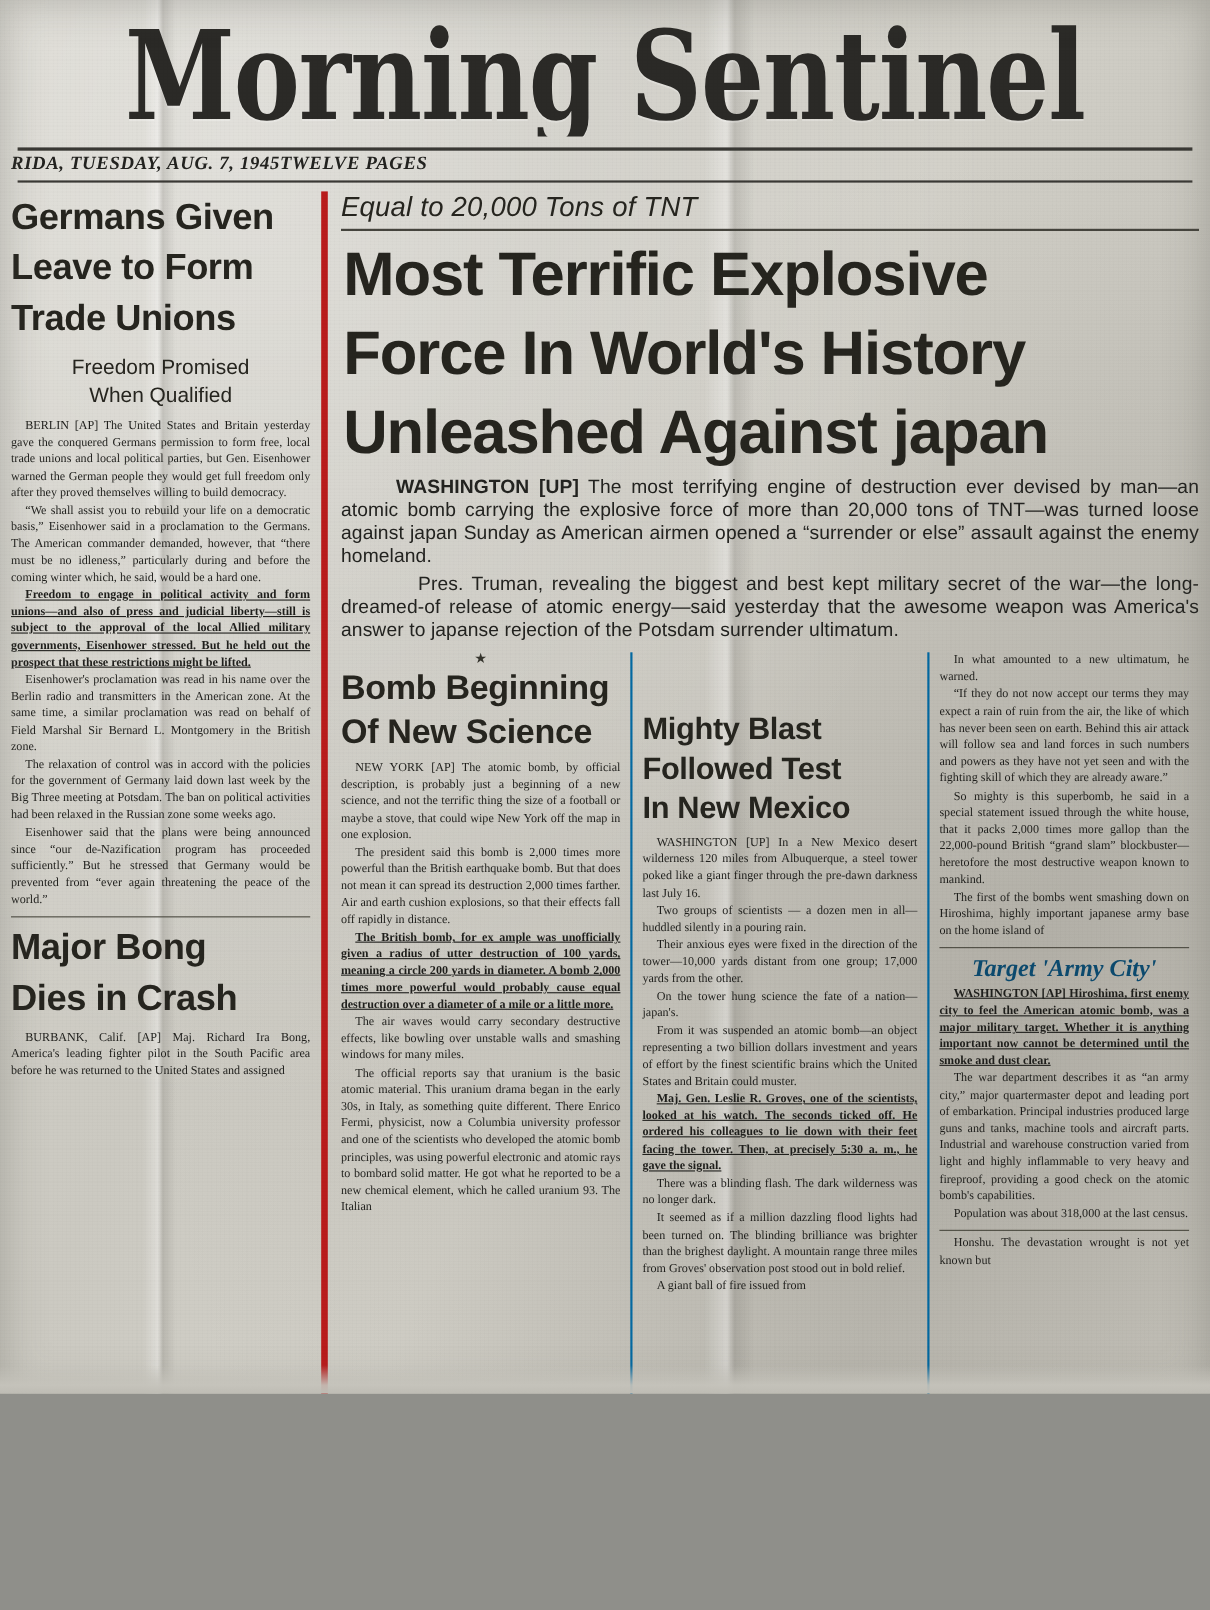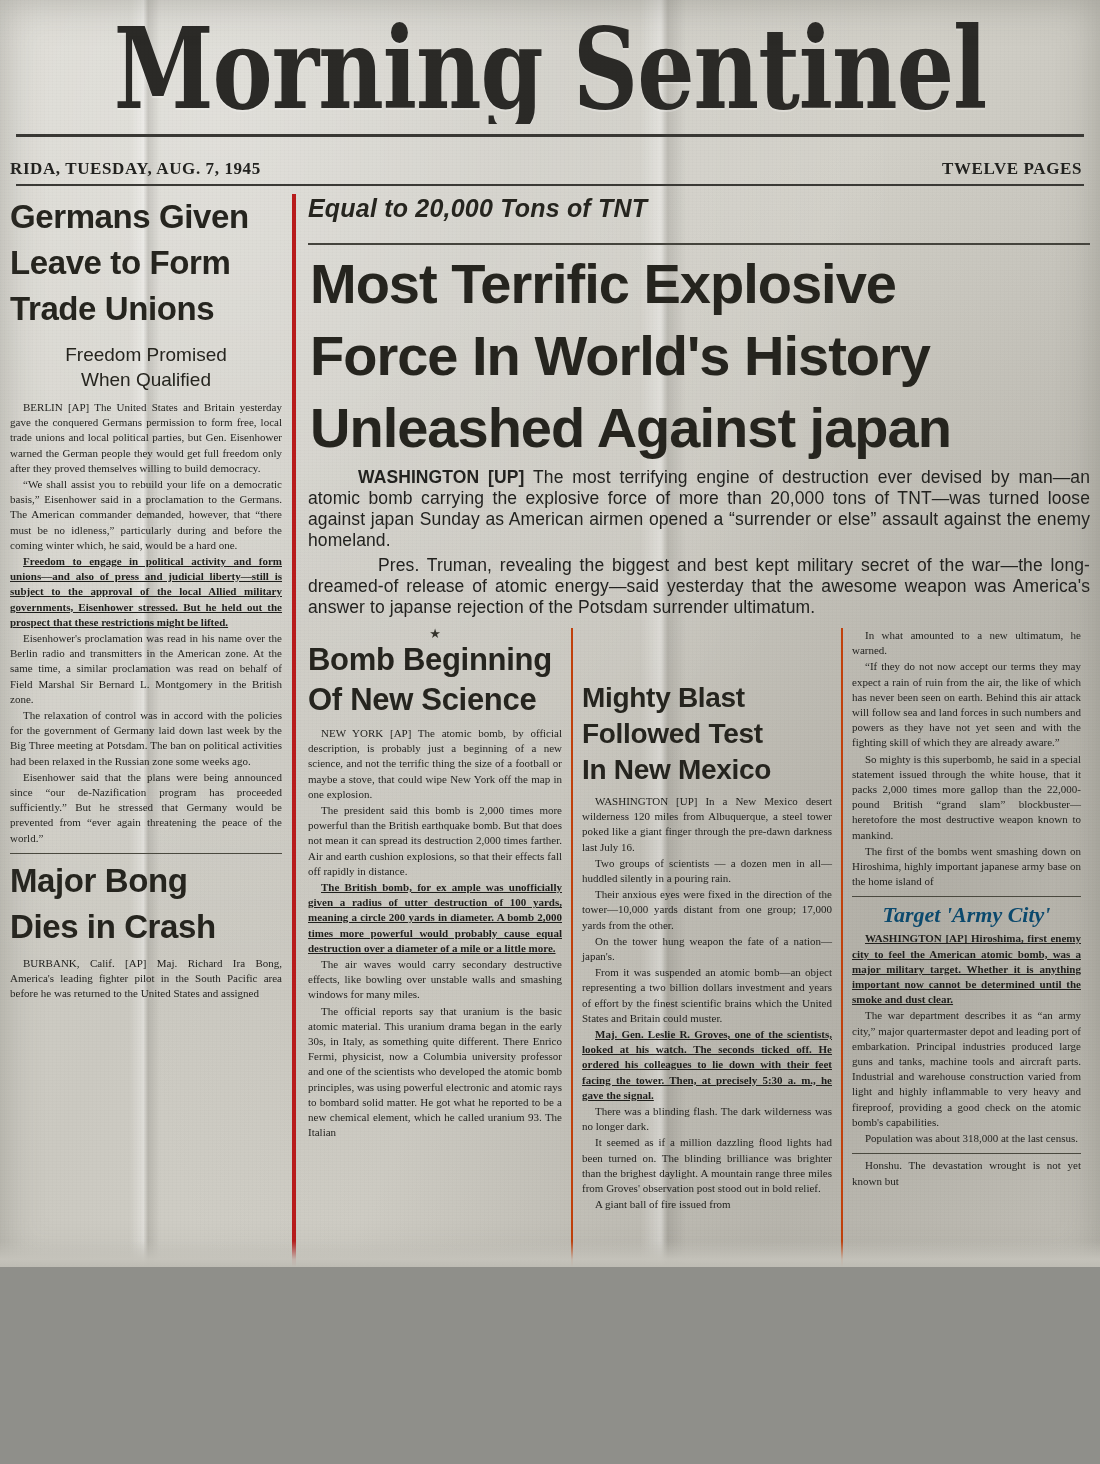--- a/index.html
+++ b/index.html
@@ -66,63 +66,64 @@
     transform-origin: center top;
     text-shadow: 0 1px 0 rgba(255,255,255,.25);
     font-style: normal;
   }
   .rule-thick {
     border-top: 3px solid #3a3935;
     margin: 10px 6px 0 6px;
   }
   .dateline-row {
     display: flex;
-    justify-content: space-between;
+    justify-content: flex-start;
     align-items: baseline;
     font-family: "Liberation Serif", serif;
     font-weight: bold;
     font-size: 17px;
     letter-spacing: .6px;
-    padding: 22px 8px 5px 0;
+    padding: 2px 8px 5px 0;
     color: #232320;
+    font-style: italic;
   }
   .rule-under-date {
     border-top: 2px solid #3a3935;
     margin: 0 6px 4px 6px;
   }
 
   
   .cols {
     display: flex;
     align-items: stretch;
     height: 1270px;
     padding-top: 4px;
   }
   .col-left {
     width: 272px;
     flex: 0 0 272px;
     padding-right: 10px;
-    border-right: 4px solid #b91c1c;
+    border-right: 6px solid #b91c1c;
   }
   .col-right {
     flex: 1;
     padding-left: 12px;
     display: flex;
     flex-direction: column;
   }
 
   
   .kicker {
     font-family: "Liberation Sans", sans-serif;
     font-style: italic;
-    font-weight: bold;
+    font-weight: normal;
     font-size: 25px;
     letter-spacing: .2px;
     color: #26251f;
-    padding-bottom: 20px;
+    padding-bottom: 5px;
   }
   .kicker-rule {
     border-top: 2px solid #45443d;
     margin-bottom: 6px;
   }
   .bighead {
     font-family: "Liberation Sans", sans-serif;
     font-weight: bold;
     font-size: 56px;
     line-height: 58px;
@@ -200,21 +201,21 @@
 
   .lower-cols {
     display: flex;
     flex: 1;
     margin-top: 6px;
   }
   .lc {
     padding: 0 9px;
   }
   .lc:first-child { padding-left: 0; }
-  .divider { border-left: 2px solid #c2410c; }
+  .divider { border-left: 2px solid #0369a1; }
 
   .c1 { width: 254px; flex: 0 0 254px; }
   .c2 { width: 250px; flex: 0 0 250px; }
   .c3 { flex: 1; }
 
   .fade-bottom {
     position: absolute;
     left: 0; right: 0; bottom: 0;
     height: 26px;
     background: linear-gradient(to bottom, rgba(205,203,195,0) 0%, rgba(198,196,188,.9) 70%, rgba(190,188,180,1) 100%);
@@ -308,21 +309,21 @@
           </div>
 
           <div class="lc c2 divider">
             <div class="subhead-3" style="margin-top:52px">Mighty Blast</div>
             <div class="subhead-3">Followed Test</div>
             <div class="subhead-3">In New Mexico</div>
             <div class="body" style="margin-top:6px">
               <p>WASHINGTON [UP] In a New Mexico desert wilderness 120 miles from Albuquerque, a steel tower poked like a giant finger through the pre-dawn darkness last July 16.</p>
               <p>Two groups of scientists — a dozen men in all—huddled silently in a pouring rain.</p>
               <p>Their anxious eyes were fixed in the direction of the tower—10,000 yards distant from one group; 17,000 yards from the other.</p>
-              <p>On the tower hung weapon the fate of a nation—japan's.</p>
+              <p>On the tower hung science the fate of a nation—japan's.</p>
               <p>From it was suspended an atomic bomb—an object representing a two billion dollars investment and years of effort by the finest scientific brains which the United States and Britain could muster.</p>
               <p class="bold">Maj. Gen. Leslie R. Groves, one of the scientists, looked at his watch. The seconds ticked off. He ordered his colleagues to lie down with their feet facing the tower. Then, at precisely 5:30 a. m., he gave the signal.</p>
               <p>There was a blinding flash. The dark wilderness was no longer dark.</p>
               <p>It seemed as if a million dazzling flood lights had been turned on. The blinding brilliance was brighter than the brighest daylight. A mountain range three miles from Groves' observation post stood out in bold relief.</p>
               <p>A giant ball of fire issued from</p>
             </div>
           </div>
 
           <div class="lc c3 divider">
             <div class="body">

